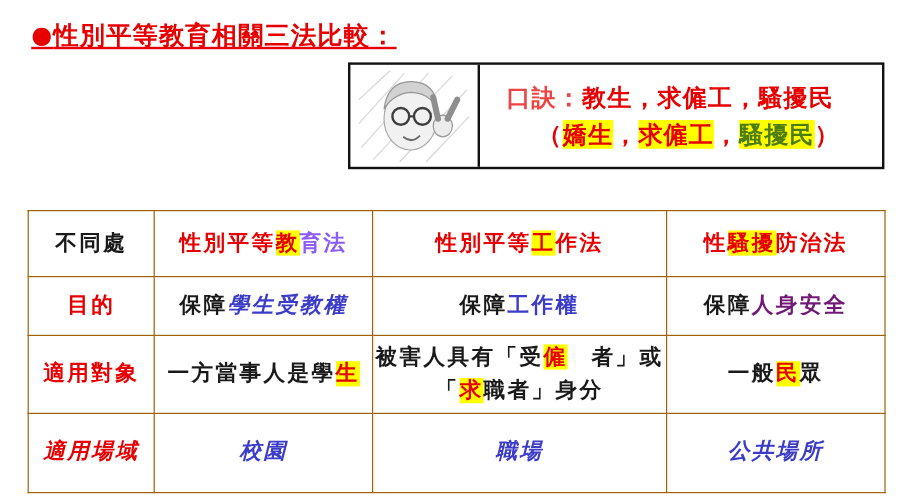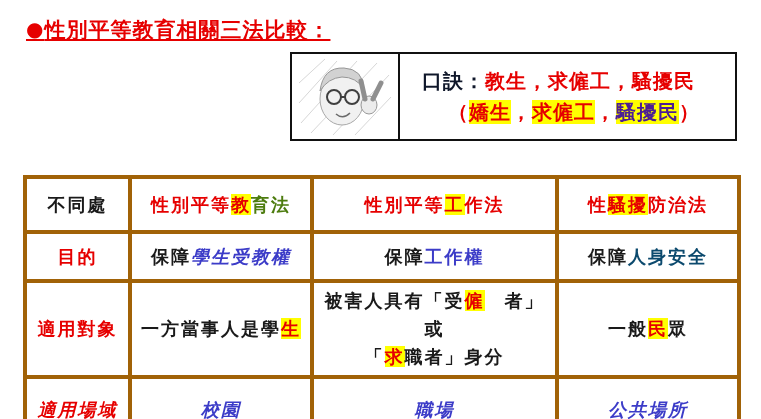--- a/index.html
+++ b/index.html
@@ -44,21 +44,21 @@
 
   .hl { background:#ffff00; }
 
   
   table.cmp {
     position:absolute; left:23px; top:175px;
     border-collapse:collapse; table-layout:fixed;
     background:#ffffff;
   }
   table.cmp td {
-    border:4px solid #a16207;
+    border:1px solid #a16207;
     text-align:center; vertical-align:middle;
     font-size:18px; letter-spacing:2px;
     line-height:1.55;
     padding:4px 2px;
     overflow:hidden;
   }
   tr.r0 { height:55px; }
   tr.r1 { height:49px; }
   tr.r2 { height:60px; }
   tr.r3 { height:66px;font-style:italic; }
@@ -86,44 +86,44 @@
       <circle cx="37" cy="40" r="7" fill="none" stroke="#3f3f3f" stroke-width="2"></circle>
       <circle cx="55" cy="40" r="7" fill="none" stroke="#3f3f3f" stroke-width="2"></circle>
       <line x1="44" y1="40" x2="48" y2="40" stroke="#3f3f3f" stroke-width="2"></line>
       <path d="M39 57 Q46 63 53 56" fill="none" stroke="#6a6a6a" stroke-width="1.6"></path>
       <ellipse cx="72" cy="48" rx="8" ry="9" fill="#ececec" stroke="#989898"></ellipse>
       <path d="M68 42 L64 24" fill="none" stroke="#8f8f8f" stroke-width="5" stroke-linecap="round"></path>
       <path d="M76 42 L84 26" fill="none" stroke="#8f8f8f" stroke-width="5" stroke-linecap="round"></path>
     </svg>
   </div>
   <div class="mtext">
-    <div class="mline1"><span style="color: #0f172a;">口訣：</span><span style="color: rgb(230, 0, 0);">教生，求僱工，騷擾民</span></div>
-    <div class="mline2"><span style="color: rgb(230, 0, 0);">（</span><span class="hl" style="color: rgb(230, 0, 0);">嬌生</span><span style="color: rgb(230, 0, 0);">，</span><span class="hl" style="color: rgb(230, 0, 0);">求僱工</span><span style="color: rgb(230, 0, 0);">，</span><span class="hl" style="color: #4c1d95;">騷擾民</span><span style="color: rgb(230, 0, 0);">）</span></div>
+    <div class="mline1"><span style="color: #ef4444;">口訣：</span><span style="color: rgb(230, 0, 0);">教生，求僱工，騷擾民</span></div>
+    <div class="mline2"><span style="color: rgb(230, 0, 0);">（</span><span class="hl" style="color: rgb(230, 0, 0);">嬌生</span><span style="color: rgb(230, 0, 0);">，</span><span class="hl" style="color: rgb(230, 0, 0);">求僱工</span><span style="color: rgb(230, 0, 0);">，</span><span class="hl" style="color: #4d7c0f;">騷擾民</span><span style="color: rgb(230, 0, 0);">）</span></div>
   </div>
 </div>
 
 <table class="cmp">
   <colgroup>
     <col style="width:105px">
       <col style="width:182px">
       <col style="width:245px">
       <col style="width:182px">
   </colgroup>
   <tbody>
       <tr class="r0">
     <td><span style="color: rgb(26, 26, 26);">不同處</span></td>
-    <td><span style="color: rgb(230, 0, 0);">性別平等</span><span class="hl" style="color: rgb(230, 0, 0);">教</span><span style="color: #4d7c0f;">育法</span></td>
+    <td><span style="color: rgb(230, 0, 0);">性別平等</span><span class="hl" style="color: rgb(230, 0, 0);">教</span><span style="color: #8b5cf6;">育法</span></td>
     <td><span style="color: rgb(230, 0, 0);">性別平等</span><span class="hl" style="color: rgb(230, 0, 0);">工</span><span style="color: rgb(230, 0, 0);">作法</span></td>
     <td><span style="color: rgb(230, 0, 0);">性</span><span class="hl" style="color: rgb(230, 0, 0);">騷擾</span><span style="color: rgb(230, 0, 0); text-align: center;">防治法</span></td>
   </tr>
   <tr class="r1">
     <td><span style="color: rgb(230, 0, 0);">目的</span></td>
     <td><span style="color: rgb(26, 26, 26);">保障</span><span style="color: rgb(60, 60, 200); font-style: italic;">學生受教權</span></td>
     <td><span style="color: rgb(26, 26, 26);">保障</span><span style="color: rgb(60, 60, 200);">工作權</span></td>
-    <td><span style="color: rgb(26, 26, 26);">保障</span><span style="color: #0c4a6e;">人身安全</span></td>
+    <td><span style="color: rgb(26, 26, 26);">保障</span><span style="color: #701a75;">人身安全</span></td>
   </tr>
   <tr class="r2">
     <td><span style="color: rgb(230, 0, 0);">適用對象</span></td>
     <td><span style="color: rgb(26, 26, 26);">一方當事人是學</span><span class="hl" style="color: rgb(230, 0, 0);">生</span></td>
     <td><span style="color: rgb(26, 26, 26);">被害人具有「受</span><span class="hl" style="color: rgb(230, 0, 0);">僱</span><span style="color: rgb(26, 26, 26); margin-left: 20px;">者」或</span><br><span style="color: rgb(26, 26, 26);">「</span><span class="hl" style="color: rgb(230, 0, 0);">求</span><span style="color: rgb(26, 26, 26);">職者」身分</span></td>
     <td><span style="color: rgb(26, 26, 26);">一般</span><span class="hl" style="color: rgb(230, 0, 0);">民</span><span style="color: rgb(26, 26, 26);">眾</span></td>
   </tr>
   <tr class="r3">
     <td><span style="color: rgb(230, 0, 0);">適用場域</span></td>
     <td><span style="color: rgb(60, 60, 200);">校園</span></td>

